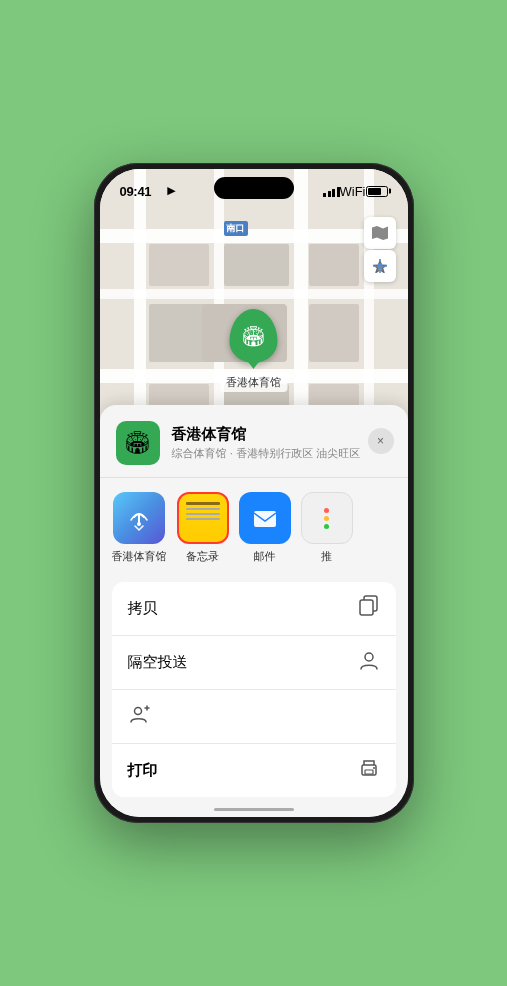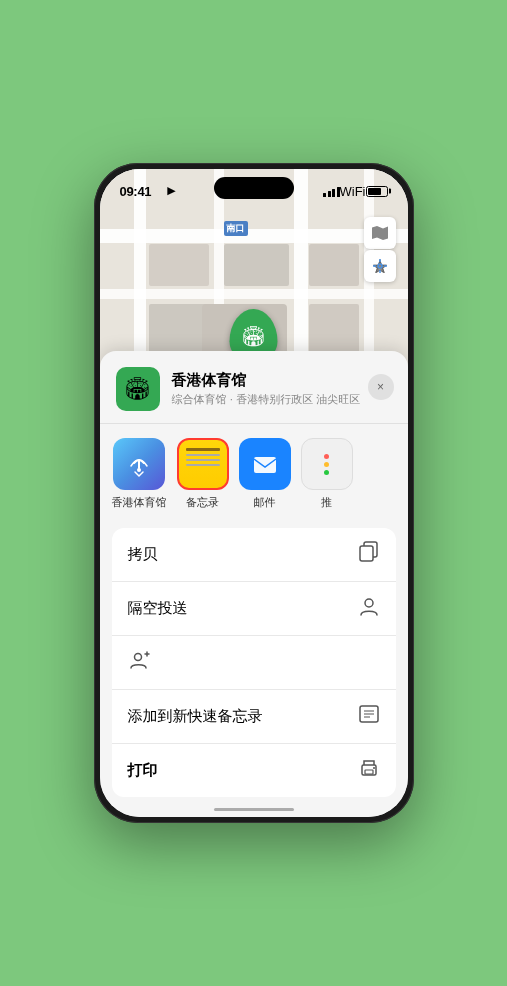--- a/index.html
+++ b/index.html
@@ -575,31 +575,20 @@
         <div class="action-item">
           <span class="action-icon">
             <svg width="22" height="22" viewBox="0 0 22 22" fill="none">
               <circle cx="10" cy="8" r="3.5" stroke="#555" stroke-width="1.5" fill="none"></circle>
               <path d="M3 19 C3 14.5 18 14.5 18 19" stroke="#555" stroke-width="1.5" fill="none" stroke-linecap="round"></path>
               <path d="M17 5 L21 5 M19 3 L19 7" stroke="#555" stroke-width="1.5" stroke-linecap="round"></path>
             </svg>
           </span>
         </div>
 
-        <div class="action-item">
-          <span class="action-text">添加到新快速备忘录</span>
-          <span class="action-icon">
-            <svg width="22" height="22" viewBox="0 0 22 22" fill="none">
-              <rect x="2" y="3" width="18" height="16" rx="2" stroke="#555" stroke-width="1.5" fill="none"></rect>
-              <line x1="6" y1="8" x2="16" y2="8" stroke="#555" stroke-width="1.2"></line>
-              <line x1="6" y1="11" x2="16" y2="11" stroke="#555" stroke-width="1.2"></line>
-              <line x1="6" y1="14" x2="12" y2="14" stroke="#555" stroke-width="1.2"></line>
-            </svg>
-          </span>
-        </div>
 
         <div class="action-item">
           <span class="action-text">打印</span>
           <span class="action-icon">
             <svg width="22" height="22" viewBox="0 0 22 22" fill="none">
               <rect x="4" y="8" width="14" height="10" rx="1.5" stroke="#555" stroke-width="1.5" fill="none"></rect>
               <path d="M6 8 L6 4 L16 4 L16 8" stroke="#555" stroke-width="1.5" fill="none"></path>
               <rect x="7" y="13" width="8" height="4" rx="0.5" stroke="#555" stroke-width="1.2" fill="none"></rect>
               <circle cx="16" cy="11" r="1" fill="#555"></circle>
             </svg>

